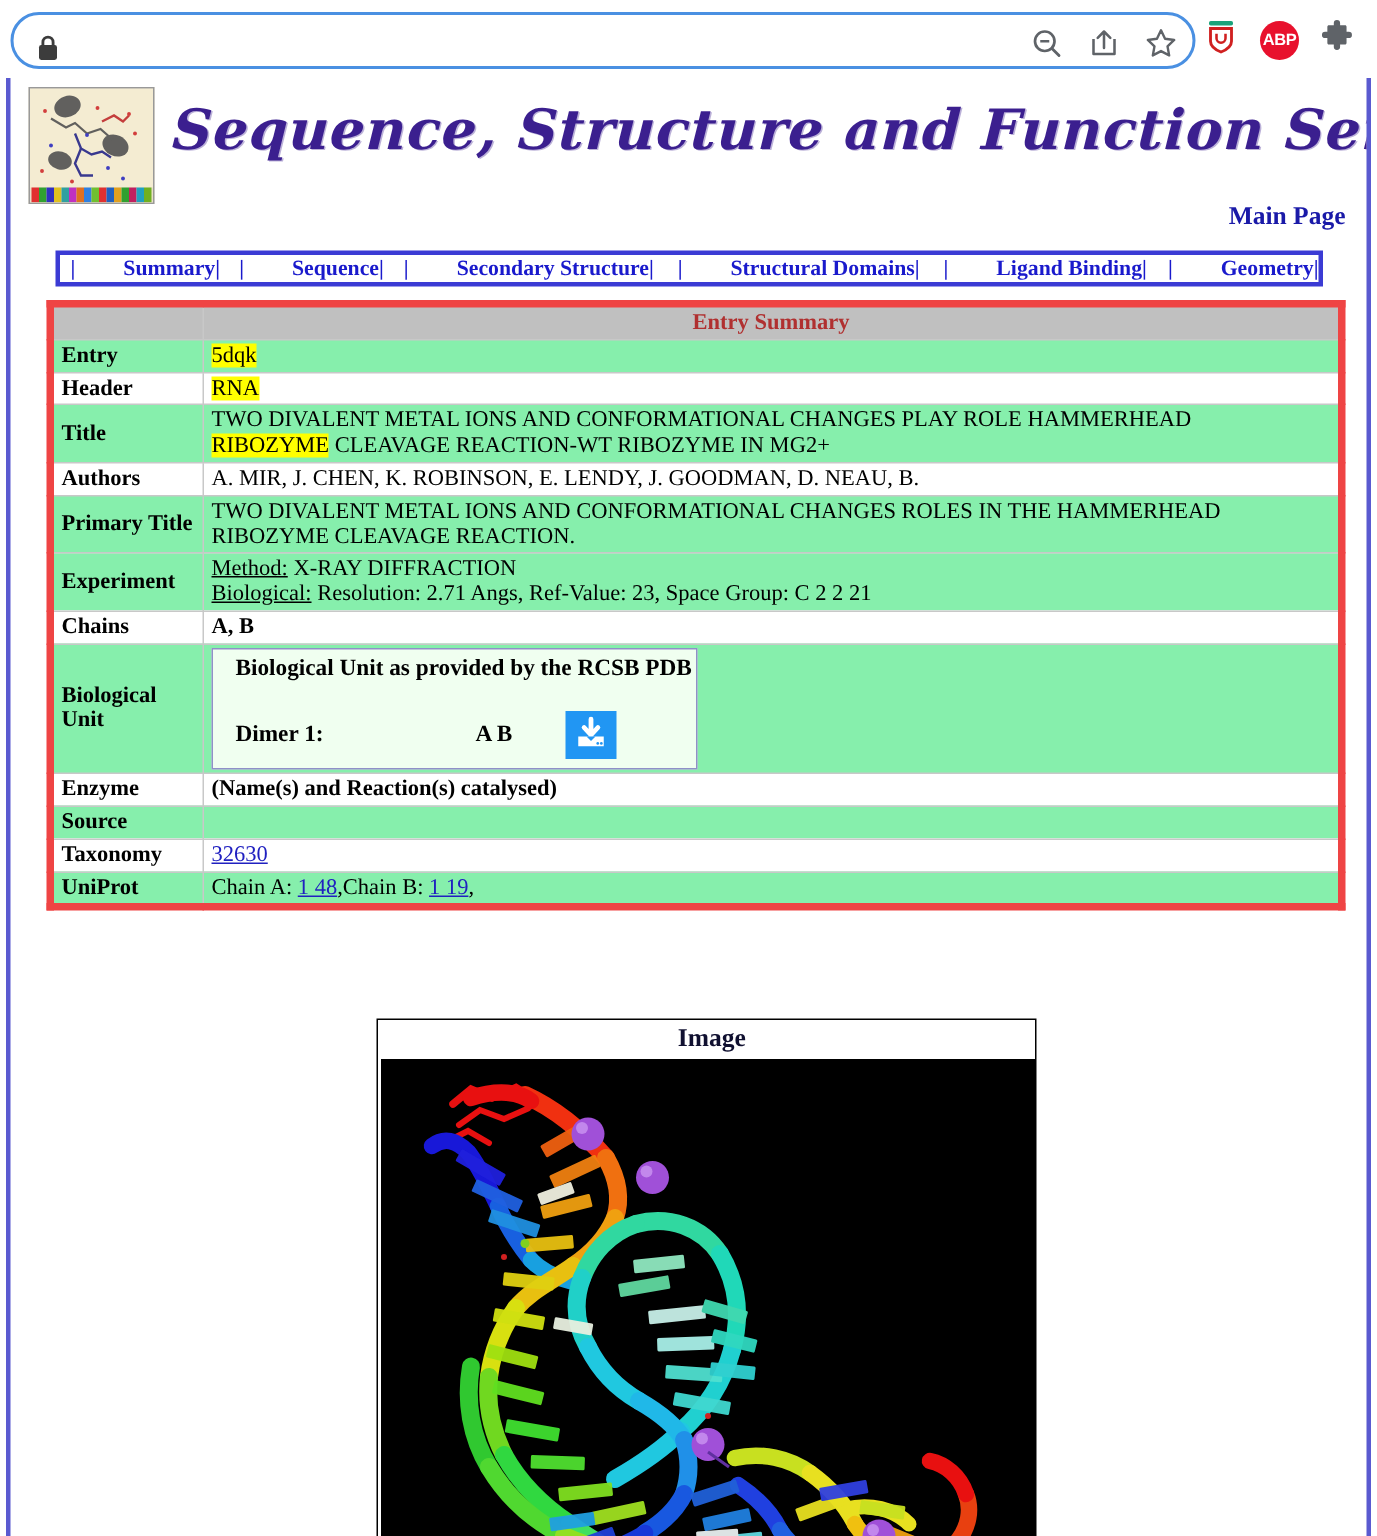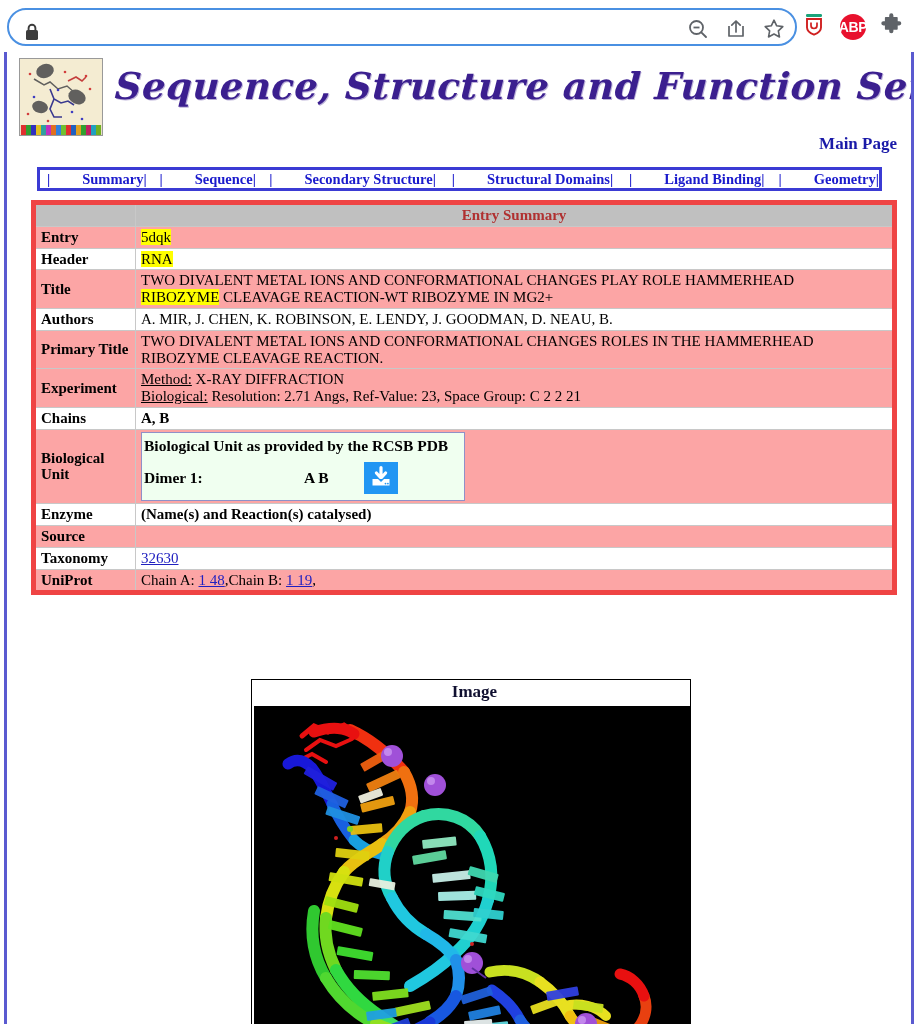--- a/index.html
+++ b/index.html
@@ -46,21 +46,21 @@
   }
   .omni-icons svg { display:block; }
   .ext-icons {
     position: absolute; left: 802px; top: 8px; height: 38px;
     display: flex; align-items: center; gap: 14px;
   }
   .abp-badge {
     width: 26px; height: 26px; border-radius: 50%;
     background: #e8112d; color: #fff;
     font-family: "Liberation Sans", sans-serif;
-    font-size: 14px; font-weight: bold;
+    font-size: 11px; font-weight: bold;
     display: flex; align-items: center; justify-content: center;
     letter-spacing: -0.3px;
   }
 
   
   .page {
     position: absolute; left: 4px; top: 52px; width: 910px; height: 972px;
     background: #ffffff;
     border-left: 3px solid #5a5ad0;
     border-right: 3px solid #5a5ad0;
@@ -121,36 +121,36 @@
     line-height: 1.12;
   }
   .col-label { width: 102px; }
   .hdr-left { background: #c0c0c0; border: 1px solid #a0a0a0; }
   .hdr-right {
     background: #c0c0c0; border: 1px solid #a0a0a0;
     text-align: center; color: #b03030;
     font-size: 17px; font-weight: bold;
   }
   td.rowlabel { font-weight: bold; font-size: 15px; color: #000; }
-  tr.alt td { background: #fca5a5; }
+  tr.alt td { background: #86efac; }
   tr.plain td { background: #ffffff; }
   .hl { background: #ffff00; }
   a.plink { color: #2020c0; text-decoration: underline; }
   .uline { text-decoration: underline; }
 
   .biounit-box {
     border: 1px solid #9090c8;
     background: #f0fff0;
     width: 324px;
-    padding: 4px 8px 6px 2px;
+    padding: 4px 8px 6px 15px;
     box-sizing: border-box;
   }
   .biounit-title { font-weight: bold; font-size: 15.5px; white-space: nowrap; }
   .biounit-row {
-    display: flex; align-items: center; margin-top: 8px;
+    display: flex; align-items: center; margin-top: 20px;
     font-weight: bold; font-size: 15.5px;
   }
   .biounit-row .bu-dimer { width: 160px; }
   .biounit-row .bu-chains { width: 60px; }
   .dl-btn {
     width: 34px; height: 32px; background: #2196f3;
     display: inline-flex; align-items: center; justify-content: center;
     border: none; cursor: pointer; padding: 0;
   }
 

